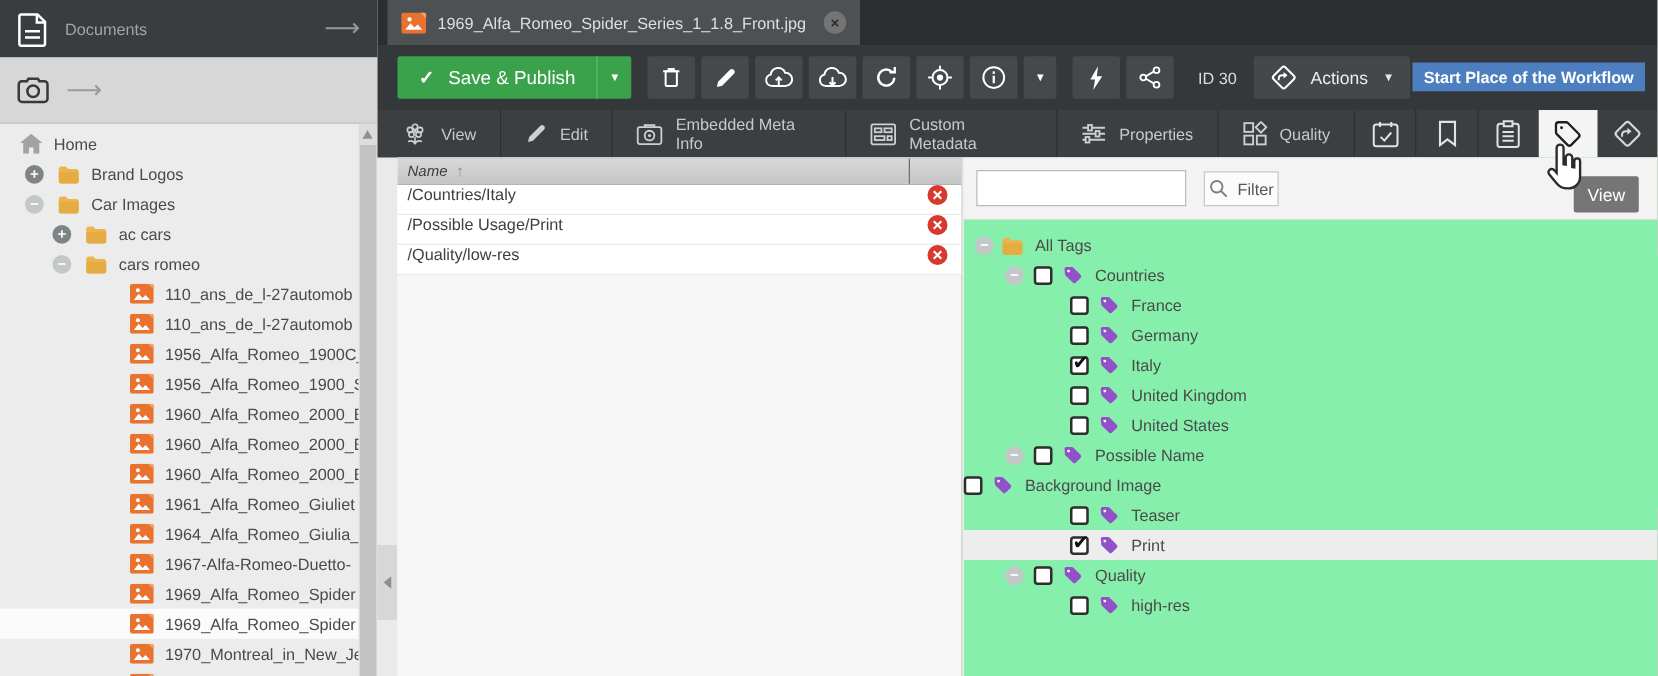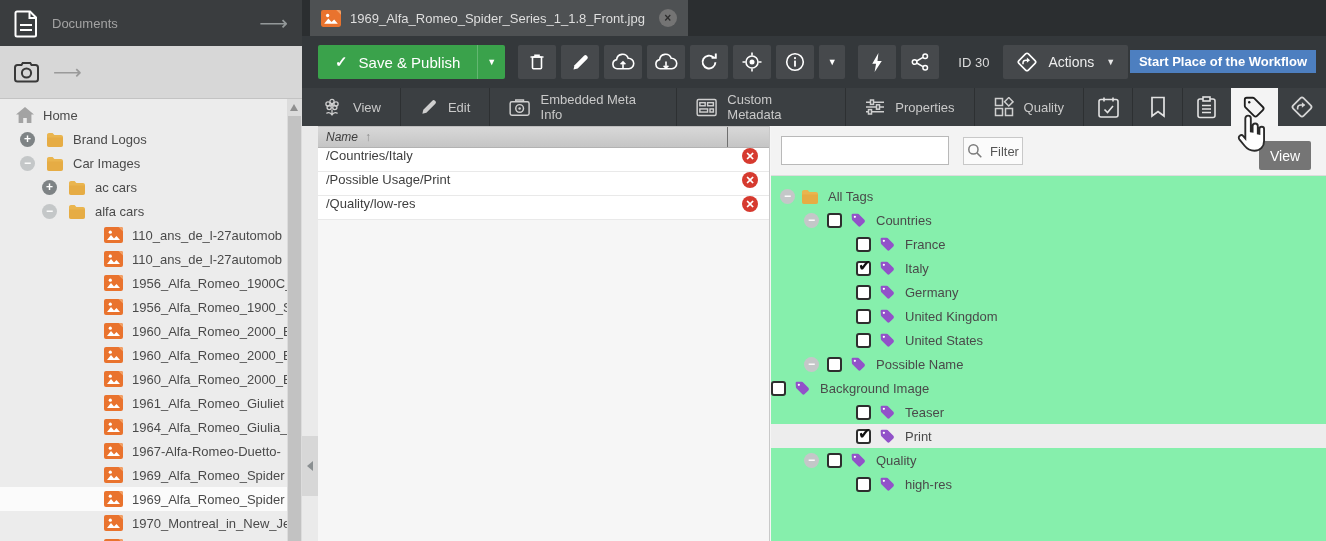--- a/index.html
+++ b/index.html
@@ -144,21 +144,21 @@
             <path d="M1 5.6h16v7.3c0 1.1-.9 2-2 2H3c-1.1 0-2-.9-2-2z" fill="#e2a23a" opacity=".45"></path>
           </svg>
           <span class="lbl">ac cars</span>
         </div>
         <div class="arow" style="padding-left:42px">
           <span class="exp light" style="margin-right:11px">−</span>
           <svg class="micon" width="18" height="15" viewBox="0 0 18 15">
             <path d="M1 3.1C1 2 1.9 1.1 3 1.1h3.6l1.8 2h6.6c1.1 0 2 .9 2 2v7.8c0 1.1-.9 2-2 2H3c-1.1 0-2-.9-2-2z" fill="#eab54e"></path>
             <path d="M1 5.6h16v7.3c0 1.1-.9 2-2 2H3c-1.1 0-2-.9-2-2z" fill="#e2a23a" opacity=".45"></path>
           </svg>
-          <span class="lbl">alfa cars</span>
+          <span class="lbl">cars romeo</span>
         </div>
         <div class="arow" style="padding-left:104px">
           <svg class="micon" width="19" height="16" viewBox="0 0 19 16">
             <rect width="19" height="16" rx="2" fill="#e9732e"></rect>
             <path d="M14.5 0H17a2 2 0 0 1 2 2v2.5z" fill="#f2a268"></path>
             <circle cx="6.3" cy="5.2" r="1.6" fill="#fff"></circle>
             <path d="M3 13l4-5 3 3.4L12.5 9l3.5 4z" fill="#fff"></path>
           </svg>
           <span class="lbl">110_ans_de_l-27automob</span>
         </div>
@@ -537,34 +537,34 @@
           </div>
           <div class="trrow" style="padding-left:85px">
             <span class="cb" style="margin-left:0"></span>
             <svg class="tagicon" width="18" height="18" viewBox="0 0 24 24">
               <path d="M3.5 5.3A1.8 1.8 0 0 1 5.3 3.5h6.1a2 2 0 0 1 1.4.6l7.7 7.7a2.4 2.4 0 0 1 0 3.4l-4.9 4.9a2.4 2.4 0 0 1-3.4 0l-7.7-7.7a2 2 0 0 1-.6-1.4z" fill="#9251c9"></path>
               <circle cx="7.8" cy="7.8" r="1.5" fill="#fff"></circle>
             </svg>
             <span class="lbl">France</span>
           </div>
           <div class="trrow" style="padding-left:85px">
+            <span class="cb" style="margin-left:0"></span>
+            <svg class="tagicon" width="18" height="18" viewBox="0 0 24 24">
+              <path d="M3.5 5.3A1.8 1.8 0 0 1 5.3 3.5h6.1a2 2 0 0 1 1.4.6l7.7 7.7a2.4 2.4 0 0 1 0 3.4l-4.9 4.9a2.4 2.4 0 0 1-3.4 0l-7.7-7.7a2 2 0 0 1-.6-1.4z" fill="#9251c9"></path>
+              <circle cx="7.8" cy="7.8" r="1.5" fill="#fff"></circle>
+            </svg>
+            <span class="lbl">Germany</span>
+          </div>
+          <div class="trrow" style="padding-left:85px">
             <span class="cb on" style="margin-left:0"></span>
             <svg class="tagicon" width="18" height="18" viewBox="0 0 24 24">
               <path d="M3.5 5.3A1.8 1.8 0 0 1 5.3 3.5h6.1a2 2 0 0 1 1.4.6l7.7 7.7a2.4 2.4 0 0 1 0 3.4l-4.9 4.9a2.4 2.4 0 0 1-3.4 0l-7.7-7.7a2 2 0 0 1-.6-1.4z" fill="#9251c9"></path>
               <circle cx="7.8" cy="7.8" r="1.5" fill="#fff"></circle>
             </svg>
             <span class="lbl">Italy</span>
-          </div>
-          <div class="trrow" style="padding-left:85px">
-            <span class="cb" style="margin-left:0"></span>
-            <svg class="tagicon" width="18" height="18" viewBox="0 0 24 24">
-              <path d="M3.5 5.3A1.8 1.8 0 0 1 5.3 3.5h6.1a2 2 0 0 1 1.4.6l7.7 7.7a2.4 2.4 0 0 1 0 3.4l-4.9 4.9a2.4 2.4 0 0 1-3.4 0l-7.7-7.7a2 2 0 0 1-.6-1.4z" fill="#9251c9"></path>
-              <circle cx="7.8" cy="7.8" r="1.5" fill="#fff"></circle>
-            </svg>
-            <span class="lbl">Germany</span>
           </div>
           <div class="trrow" style="padding-left:85px">
             <span class="cb" style="margin-left:0"></span>
             <svg class="tagicon" width="18" height="18" viewBox="0 0 24 24">
               <path d="M3.5 5.3A1.8 1.8 0 0 1 5.3 3.5h6.1a2 2 0 0 1 1.4.6l7.7 7.7a2.4 2.4 0 0 1 0 3.4l-4.9 4.9a2.4 2.4 0 0 1-3.4 0l-7.7-7.7a2 2 0 0 1-.6-1.4z" fill="#9251c9"></path>
               <circle cx="7.8" cy="7.8" r="1.5" fill="#fff"></circle>
             </svg>
             <span class="lbl">United Kingdom</span>
           </div>
           <div class="trrow" style="padding-left:85px">

